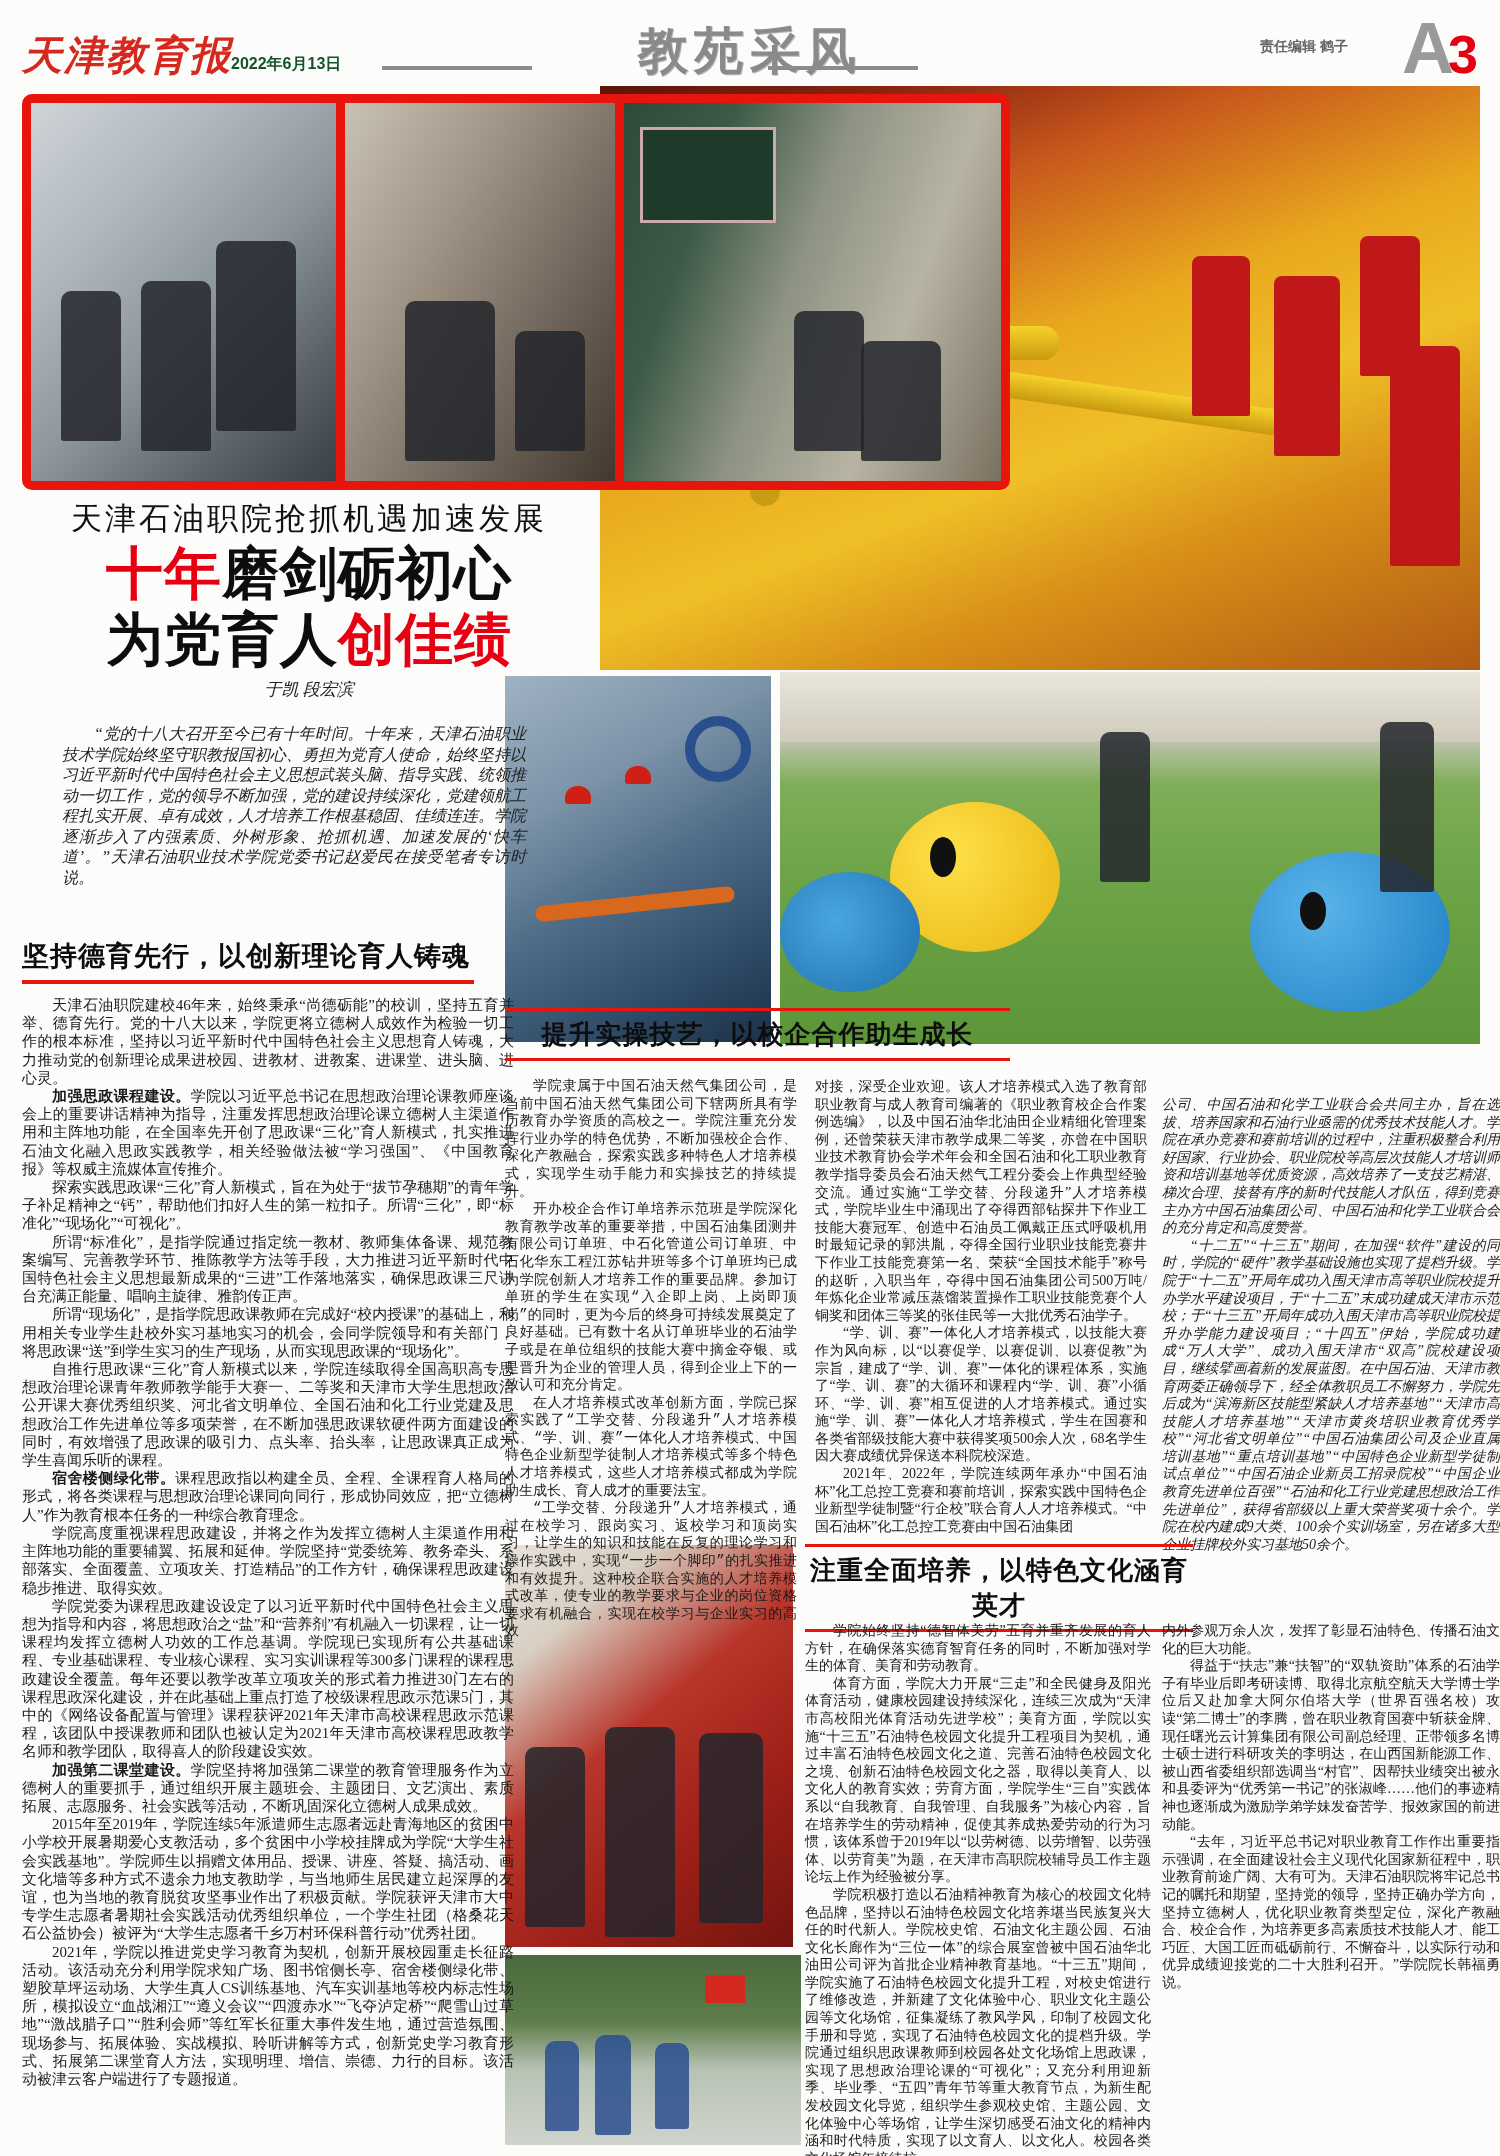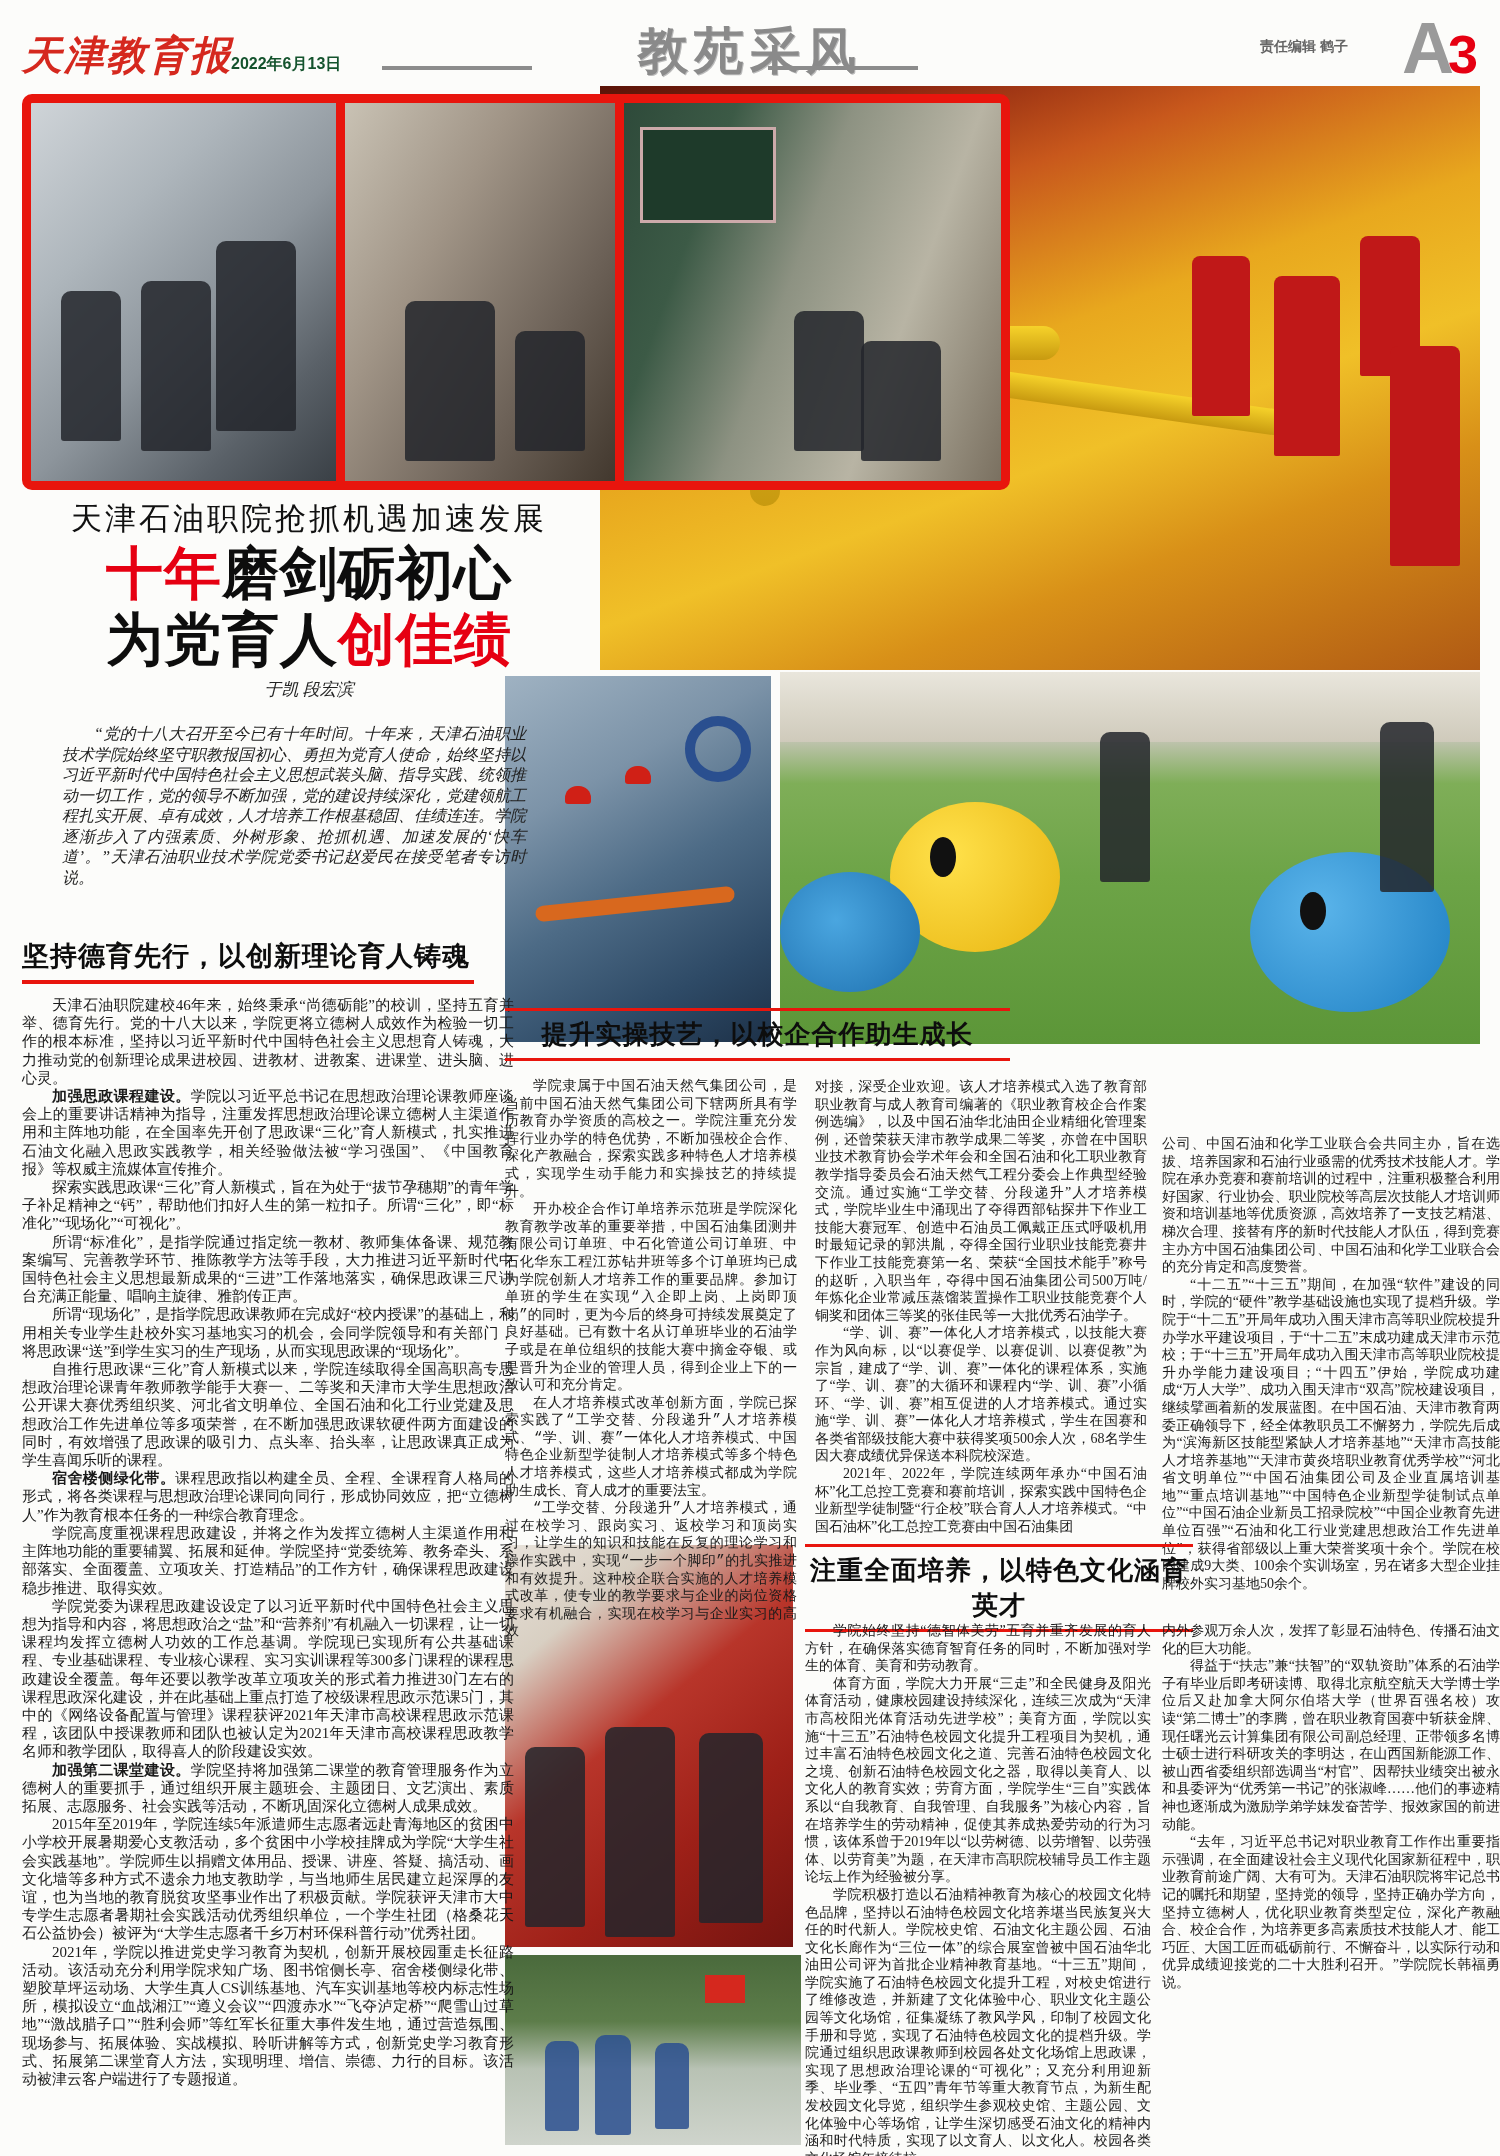--- a/index.html
+++ b/index.html
@@ -62,21 +62,21 @@
   .body-text p{margin:0;text-indent:2em;text-align:justify;}
   #s1 .body-text{font-size:15px;line-height:18.2px;}
   .plead{font-weight:bold;font-family:"Liberation Sans","DejaVu Sans",sans-serif;}
   #s2-head{position:absolute;left:505px;top:1008px;width:505px;text-align:center;}
   #s3-head{position:absolute;left:805px;top:1544px;width:388px;text-align:center;}
   .boxed-head .rule{height:3px;background:#e8150d;}
   .boxed-head .sec-head{font-size:26px;margin:6px 0;letter-spacing:1px;}
   .col{position:absolute;font-size:14px;line-height:17.6px;}
   #s2c1{left:505px;top:1078px;width:292px;font-family:Liberation Mono, monospace;}
   #s2c2{left:815px;top:1078px;width:332px;}
-  #s2c3{left:1162px;top:1135px;width:338px;}
+  #s2c3{left:1162px;top:1096px;width:338px;font-style:italic;}
   #s3c1{left:805px;top:1622px;width:346px;}
   #s3c2{left:1162px;top:1622px;width:338px;}
 </style>
 </head>
 <body>
 
 <div id="page">
 
   <div id="masthead">
     <div class="logo">天津教育报</div>

